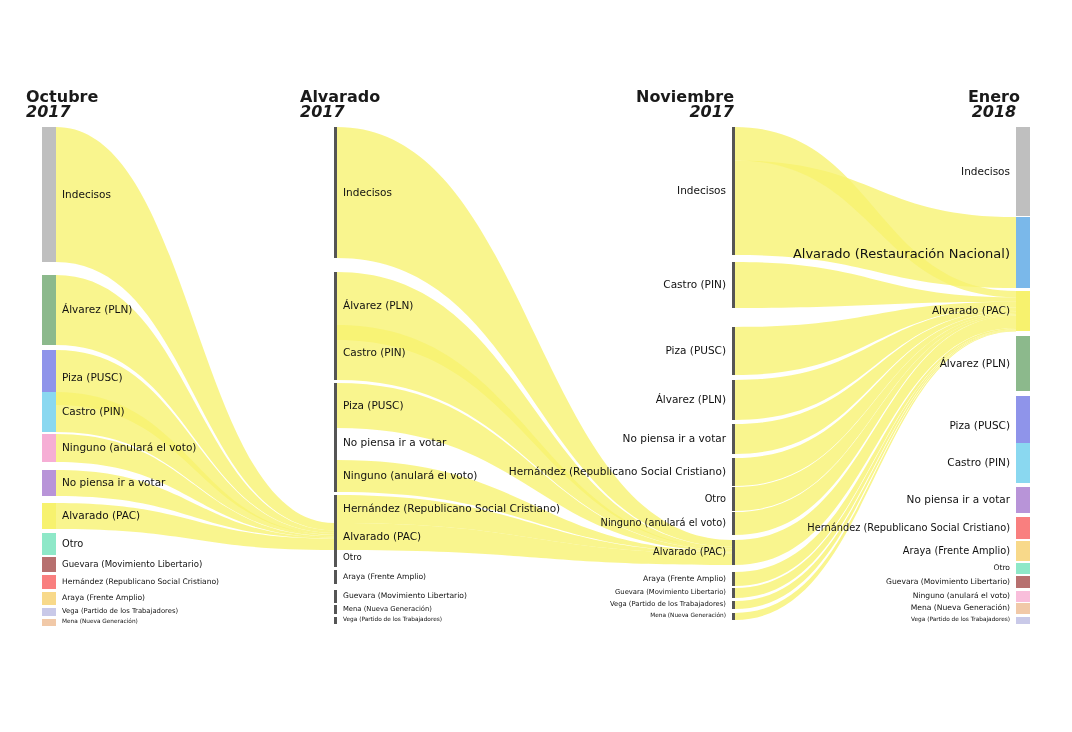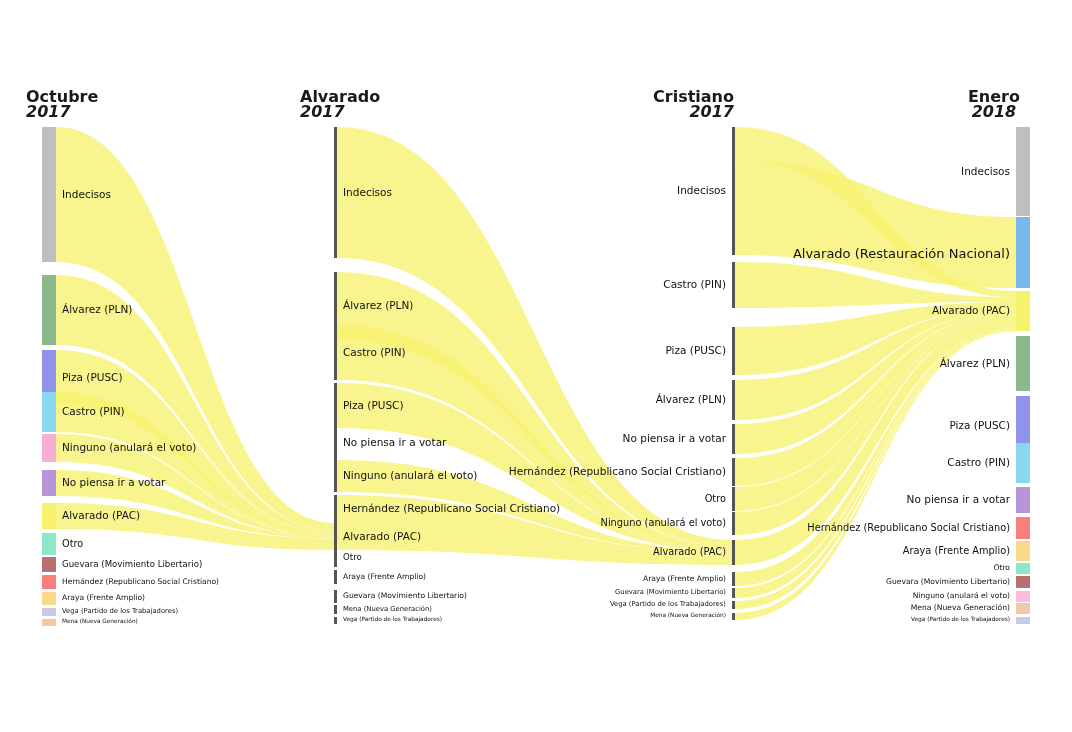--- a/index.html
+++ b/index.html
@@ -186,16 +186,16 @@
       <div class="node-label lbl-right" style="font-size: 9.8px; top: 545.61px; right: 62px;">Araya (Frente Amplio)</div>
       <div class="node-label lbl-right" style="font-size: 7.6px; top: 564.32px; right: 62px;">Otro</div>
       <div class="node-label lbl-right" style="font-size: 7.6px; top: 577.82px; right: 62px;">Guevara (Movimiento Libertario)</div>
       <div class="node-label lbl-right" style="font-size: 7.6px; top: 592.32px; right: 62px;">Ninguno (anulará el voto)</div>
       <div class="node-label lbl-right" style="font-size: 7.6px; top: 604.32px; right: 62px;">Mena (Nueva Generación)</div>
       <div class="node-label lbl-right" style="font-size: 5.8px; top: 617.31px; right: 62px;">Vega (Partido de los Trabajadores)</div>
     </div>
   <div id="headers-layer">
       <div class="col-header" style="top: 90px; text-align: left; left: 26px;"><span>Octubre</span><span class="yr">2017</span></div>
       <div class="col-header" style="top: 90px; text-align: left; left: 300px;"><span>Alvarado</span><span class="yr">2017</span></div>
-      <div class="col-header" style="top: 90px; text-align: right; right: 338px;"><span>Cristiano</span><span class="yr">2017</span></div>
+      <div class="col-header" style="top: 90px; text-align: right; right: 338px;"><span>Noviembre</span><span class="yr">2017</span></div>
       <div class="col-header" style="top: 90px; text-align: center; right: 52px;"><span>Enero</span><span class="yr">2018</span></div>
     </div>
 </div>
 
 </body></html>

